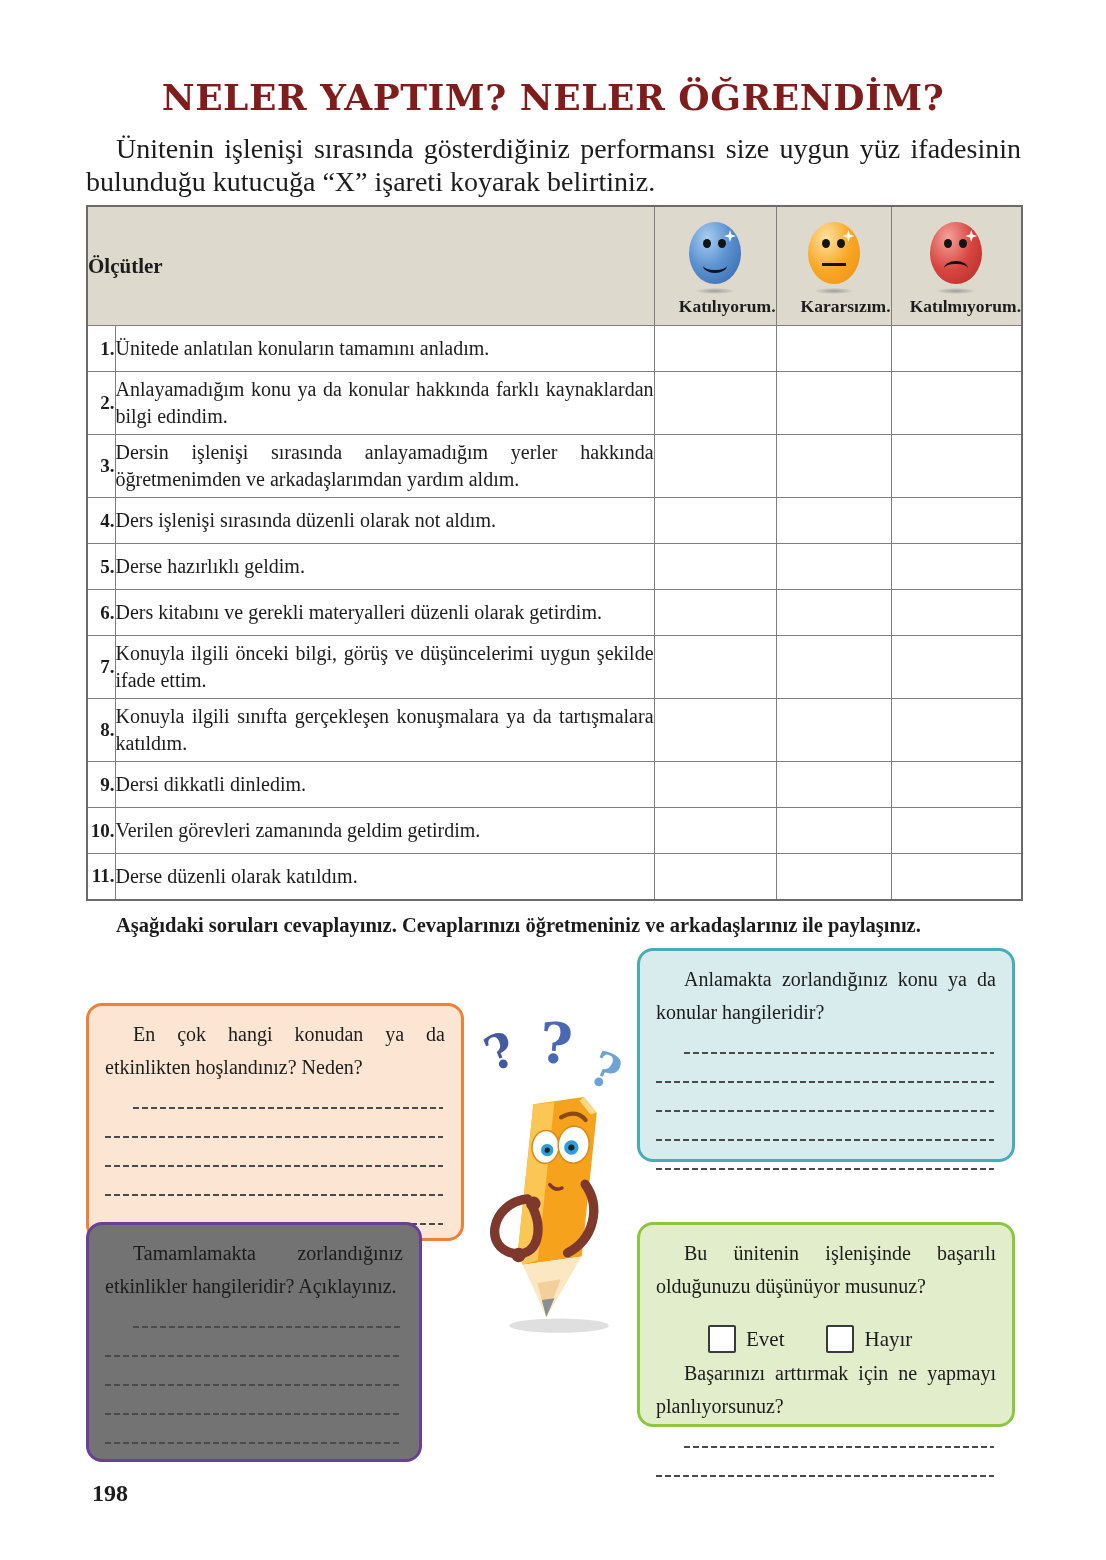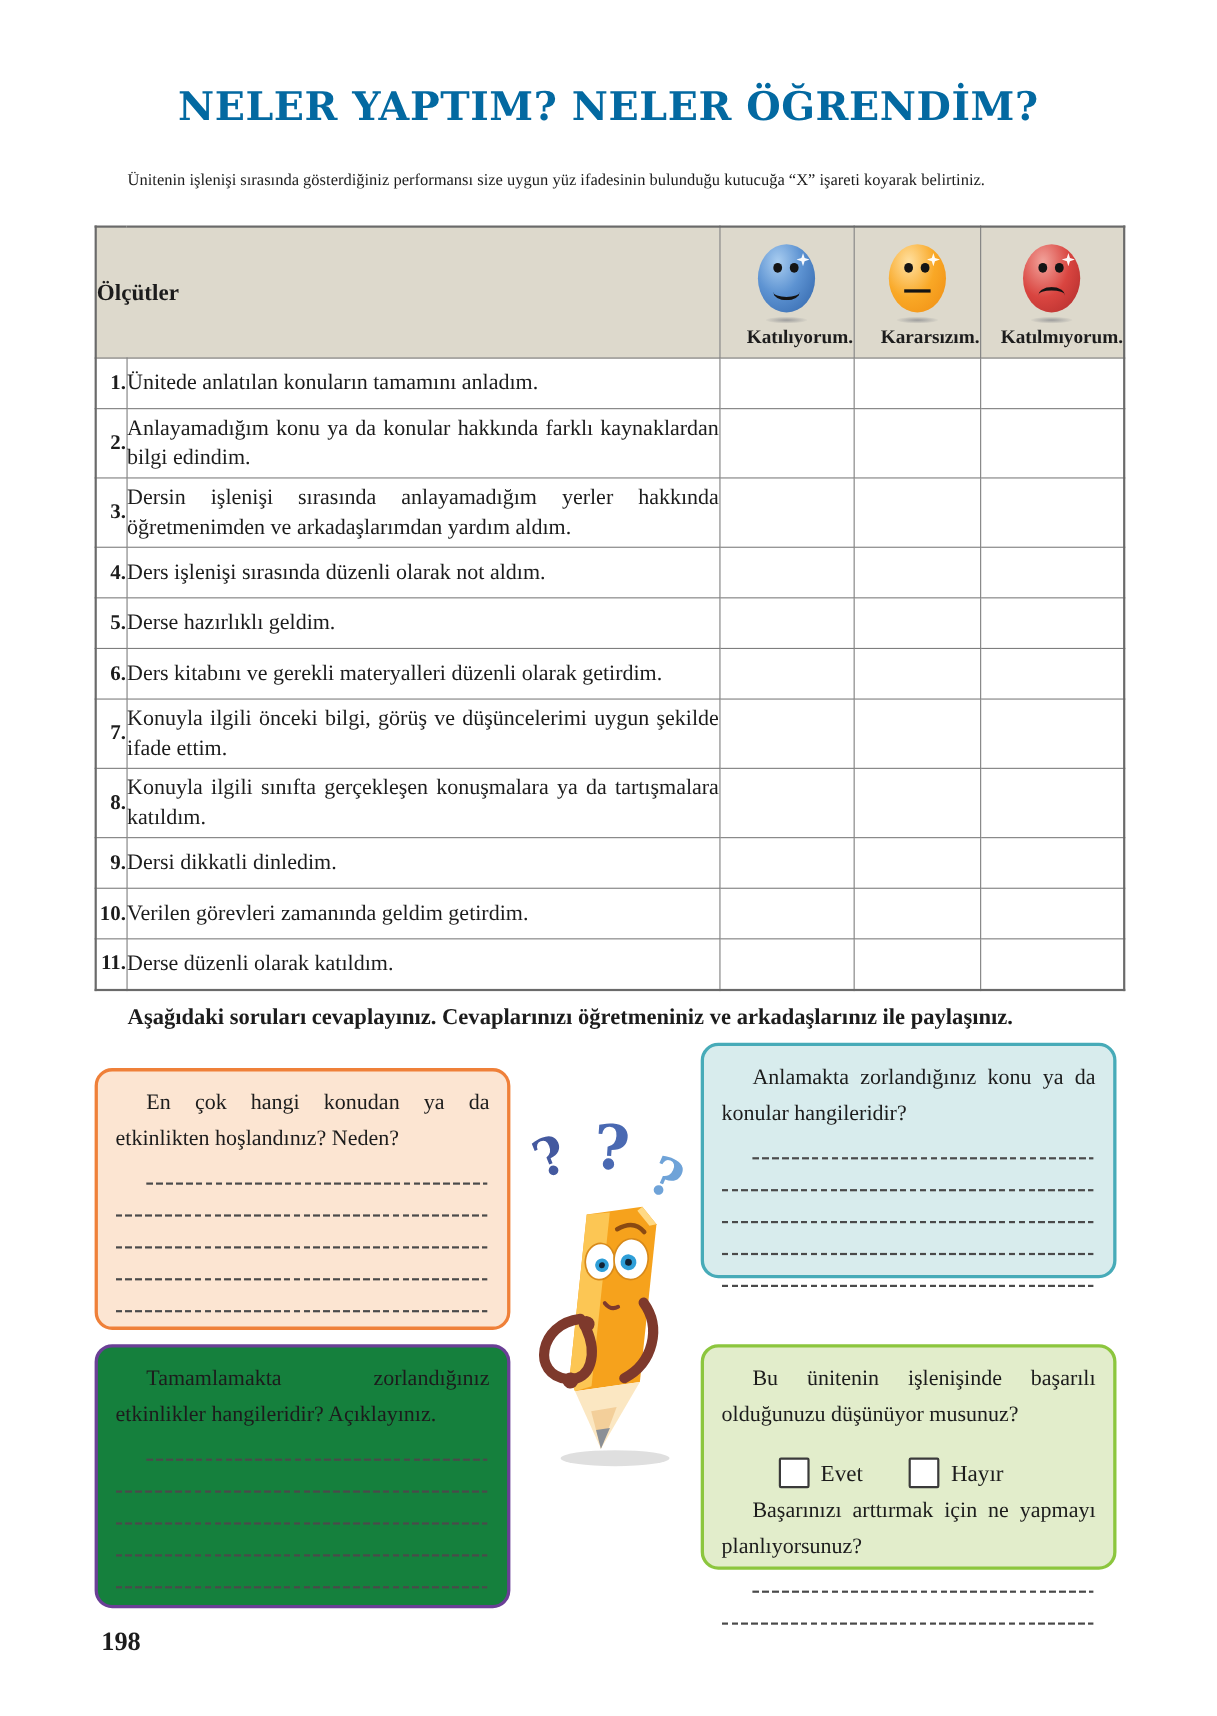--- a/index.html
+++ b/index.html
@@ -5,25 +5,25 @@
   html,body { margin:0; padding:0; background:#ffffff; }
   #page {
     position:relative; width:1106px; height:1560px; background:#ffffff;
     font-family:"Liberation Serif", serif; color:#1c1c1c; overflow:hidden;
   }
 
   
   #title {
     position:absolute; top:76px; left:0; width:1106px; text-align:center;
     font-family:"DejaVu Serif", serif; font-weight:bold; font-size:36px;
-    color:#0369a1; letter-spacing:0.5px;
+    color:#7f1d1d; letter-spacing:0.5px;
   }
   #intro {
-    position:absolute; top:148px; left:86px; width:935px;
-    font-size:15px; line-height:33px; text-align:justify; text-indent:30px;
+    position:absolute; top:132px; left:86px; width:935px;
+    font-size:28px; line-height:33px; text-align:justify; text-indent:30px;
   }
 
   
   #crit-table {
     position:absolute; top:205px; left:86px; width:935px;
     border-collapse:collapse; table-layout:fixed;padding-left:47px;
   }
   #crit-table th, #crit-table td { border:1px solid #7e7e7e; padding:0; }
   #crit-table { border:2px solid #6a6a6a; }
   thead th { background:#ddd9cc; height:118px; vertical-align:middle; }
@@ -67,23 +67,23 @@
   
   #q-intro {
     position:absolute; top:914px; left:86px; width:935px;
     font-size:20.5px; font-weight:bold; text-indent:30px;
   }
 
   .qbox {
     position:absolute; border-radius:16px; box-sizing:border-box;
     padding:12px 16px 12px 16px; display:flex; flex-direction:column;
   }
-  #box-orange { left:86px;  top:971px;  width:378px; height:238px; border:3px solid #ef8039; background:#fce5d2; }
+  #box-orange { left:86px;  top:1003px;  width:378px; height:238px; border:3px solid #ef8039; background:#fce5d2; }
   #box-teal   { left:637px; top:948px;  width:378px; height:214px; border:3px solid #47abb8; background:#d8eced; }
-  #box-purple { left:86px;  top:1222px; width:378px; height:240px; border:3px solid #6a3f96; background:#15803d; }
+  #box-purple { left:86px;  top:1222px; width:336px; height:240px; border:3px solid #6a3f96; background:#737373; }
   #box-green  { left:637px; top:1222px; width:378px; height:205px; border:3px solid #8cc63e; background:#e2edcb; }
 
   .qtext { font-size:20px; line-height:33px; text-align:justify; text-indent:28px; margin:0; }
   .lines { margin-top:auto; }
   .wline {
     height:29px; position:relative;
   }
   .wline::after {
     content:""; position:absolute; left:0; right:2px; bottom:4px; height:2px;
     background:repeating-linear-gradient(90deg, #4a4a4a 0 6px, rgba(0,0,0,0) 6px 9px);

